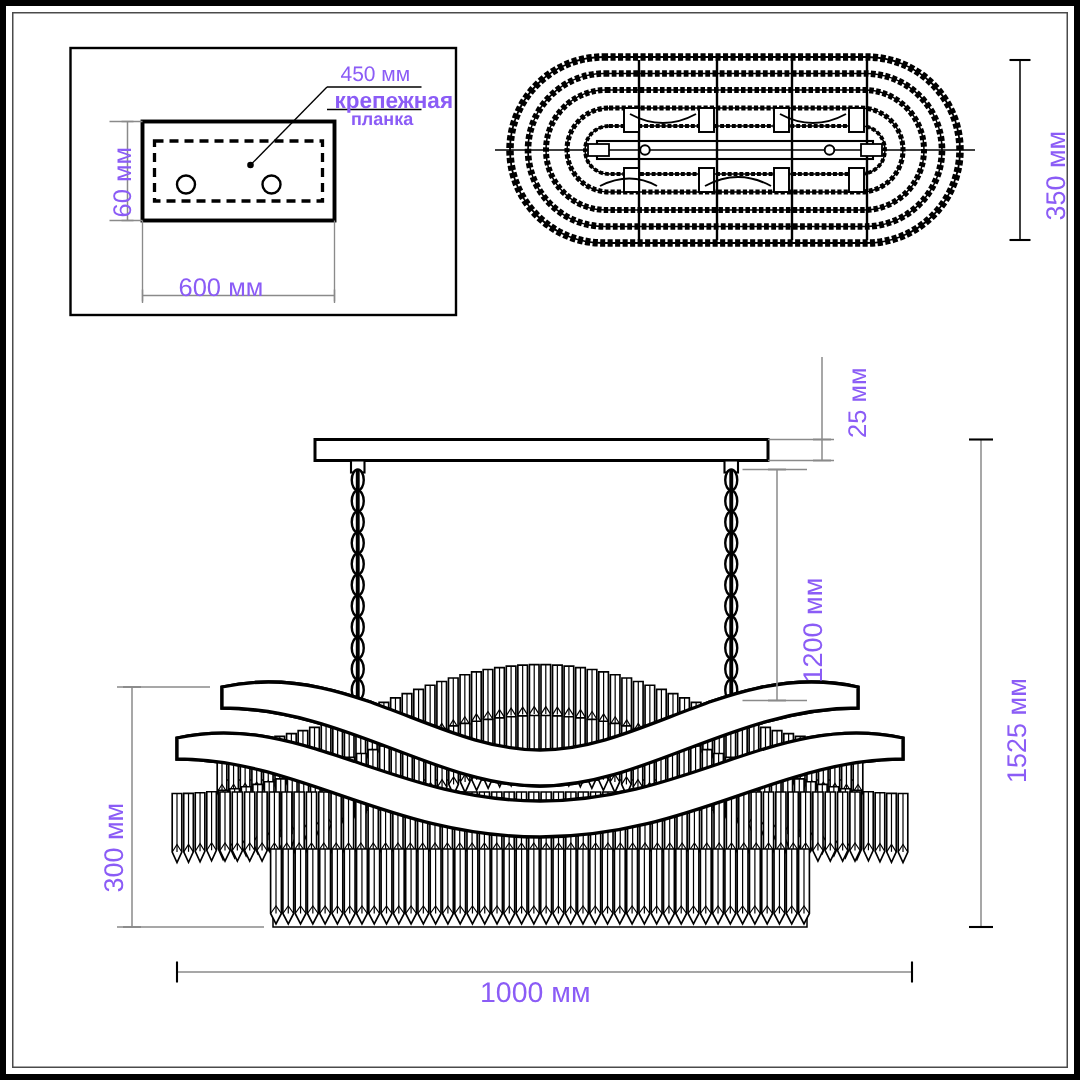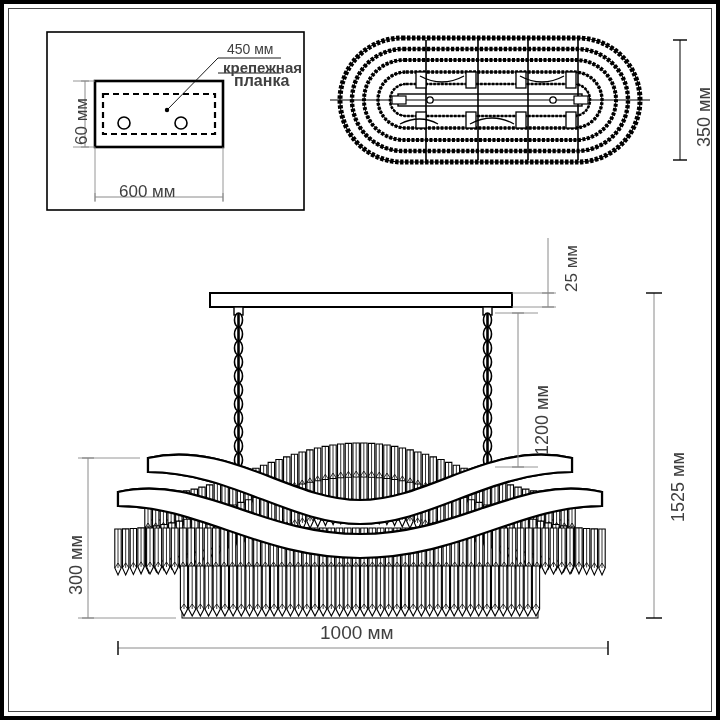--- a/index.html
+++ b/index.html
@@ -32,21 +32,21 @@
     border: 1px solid #4a4a4a;
   }
   .svg-layer {
     position: absolute;
     left: 0; top: 0;
     width: 720px; height: 720px;
   }
   .dim-text {
     position: absolute;
     font-family: "Liberation Sans", sans-serif;
-    color: #404040;
+    color: #8b5cf6;
     white-space: nowrap;
     letter-spacing: 0px;
   }
   .rot90 { transform: rotate(-90deg); transform-origin: left top; }
 </style>
 </head>
 <body>
 
 <div id="page">
 
@@ -1339,21 +1339,21 @@
 
   <div class="dim-text" style="left:72px; top:145px; font-size:17px;">
     <span class="rot90" style="display:inline-block;">60 мм</span>
   </div>
 
   <div class="dim-text" style="left:119px; top:182px; font-size:17px;text-align:right;">600 мм</div>
 
   <div class="dim-text" style="left:227px; top:41px; font-size:14px;">450 мм</div>
 
   <div class="dim-text" style="left:223px; top:59px; font-size:15px; font-weight:bold;">крепежная</div>
-  <div class="dim-text" style="left:234px; top:72px; font-size:16px; font-weight:bold;">планка</div>
+  <div class="dim-text" style="left:234px; top:72px; font-size:12px; font-weight:bold;">планка</div>
 
   <div class="dim-text" style="left:694px; top:147px; font-size:18px;">
     <span class="rot90" style="display:inline-block;">350 мм</span>
   </div>
 
   <div class="dim-text" style="left:562px; top:292px; font-size:17px;">
     <span class="rot90" style="display:inline-block;">25 мм</span>
   </div>
 
   <div class="dim-text" style="left:532px; top:455px; font-size:18px;">
@@ -1361,17 +1361,17 @@
   </div>
 
   <div class="dim-text" style="left:66px; top:595px; font-size:18px;">
     <span class="rot90" style="display:inline-block;">300 мм</span>
   </div>
 
   <div class="dim-text" style="left:668px; top:522px; font-size:18px;">
     <span class="rot90" style="display:inline-block;">1525 мм</span>
   </div>
 
-  <div class="dim-text" style="left:320px; top:622px; font-size:19px;">1000 мм</div>
+  <div class="dim-text" style="left:320px; top:652px; font-size:19px;">1000 мм</div>
 
   <div class="frame-inner"></div>
   <div class="frame-outer"></div>
 </div>
 
 </body></html>

